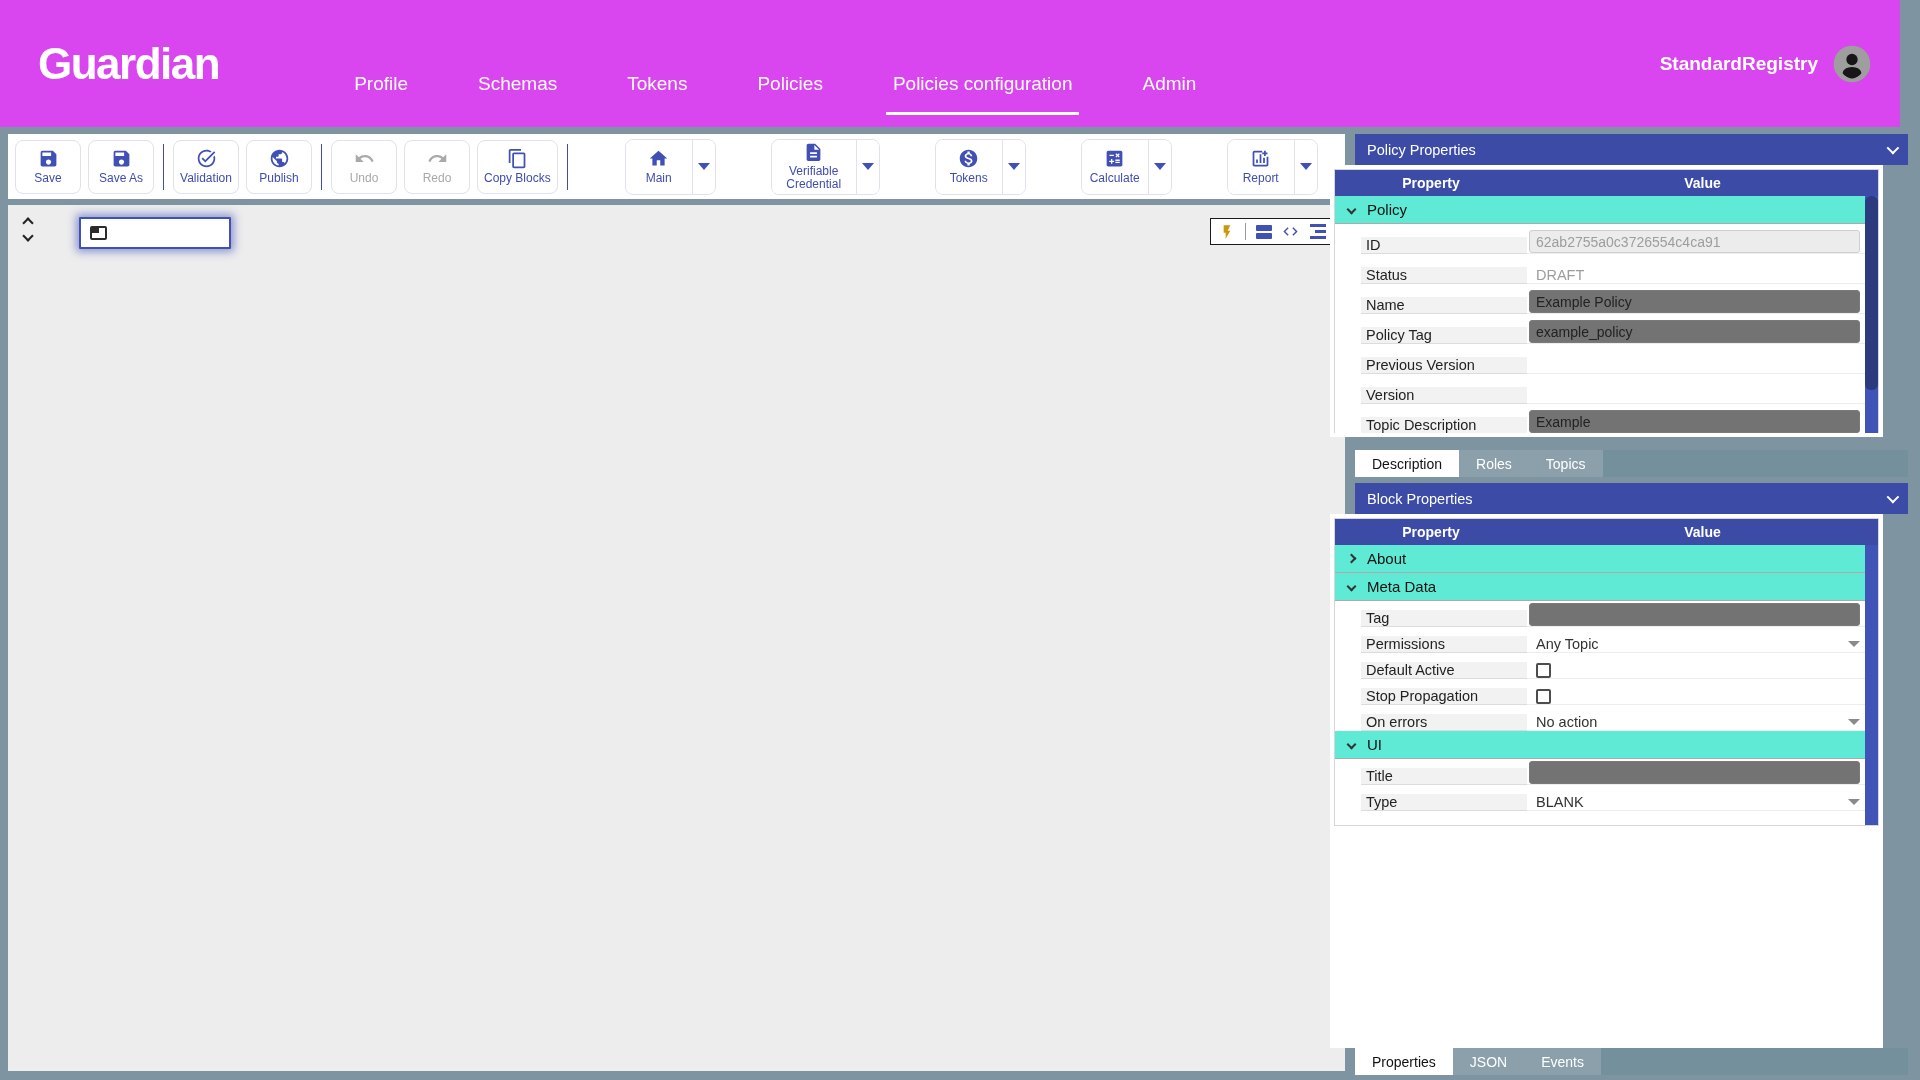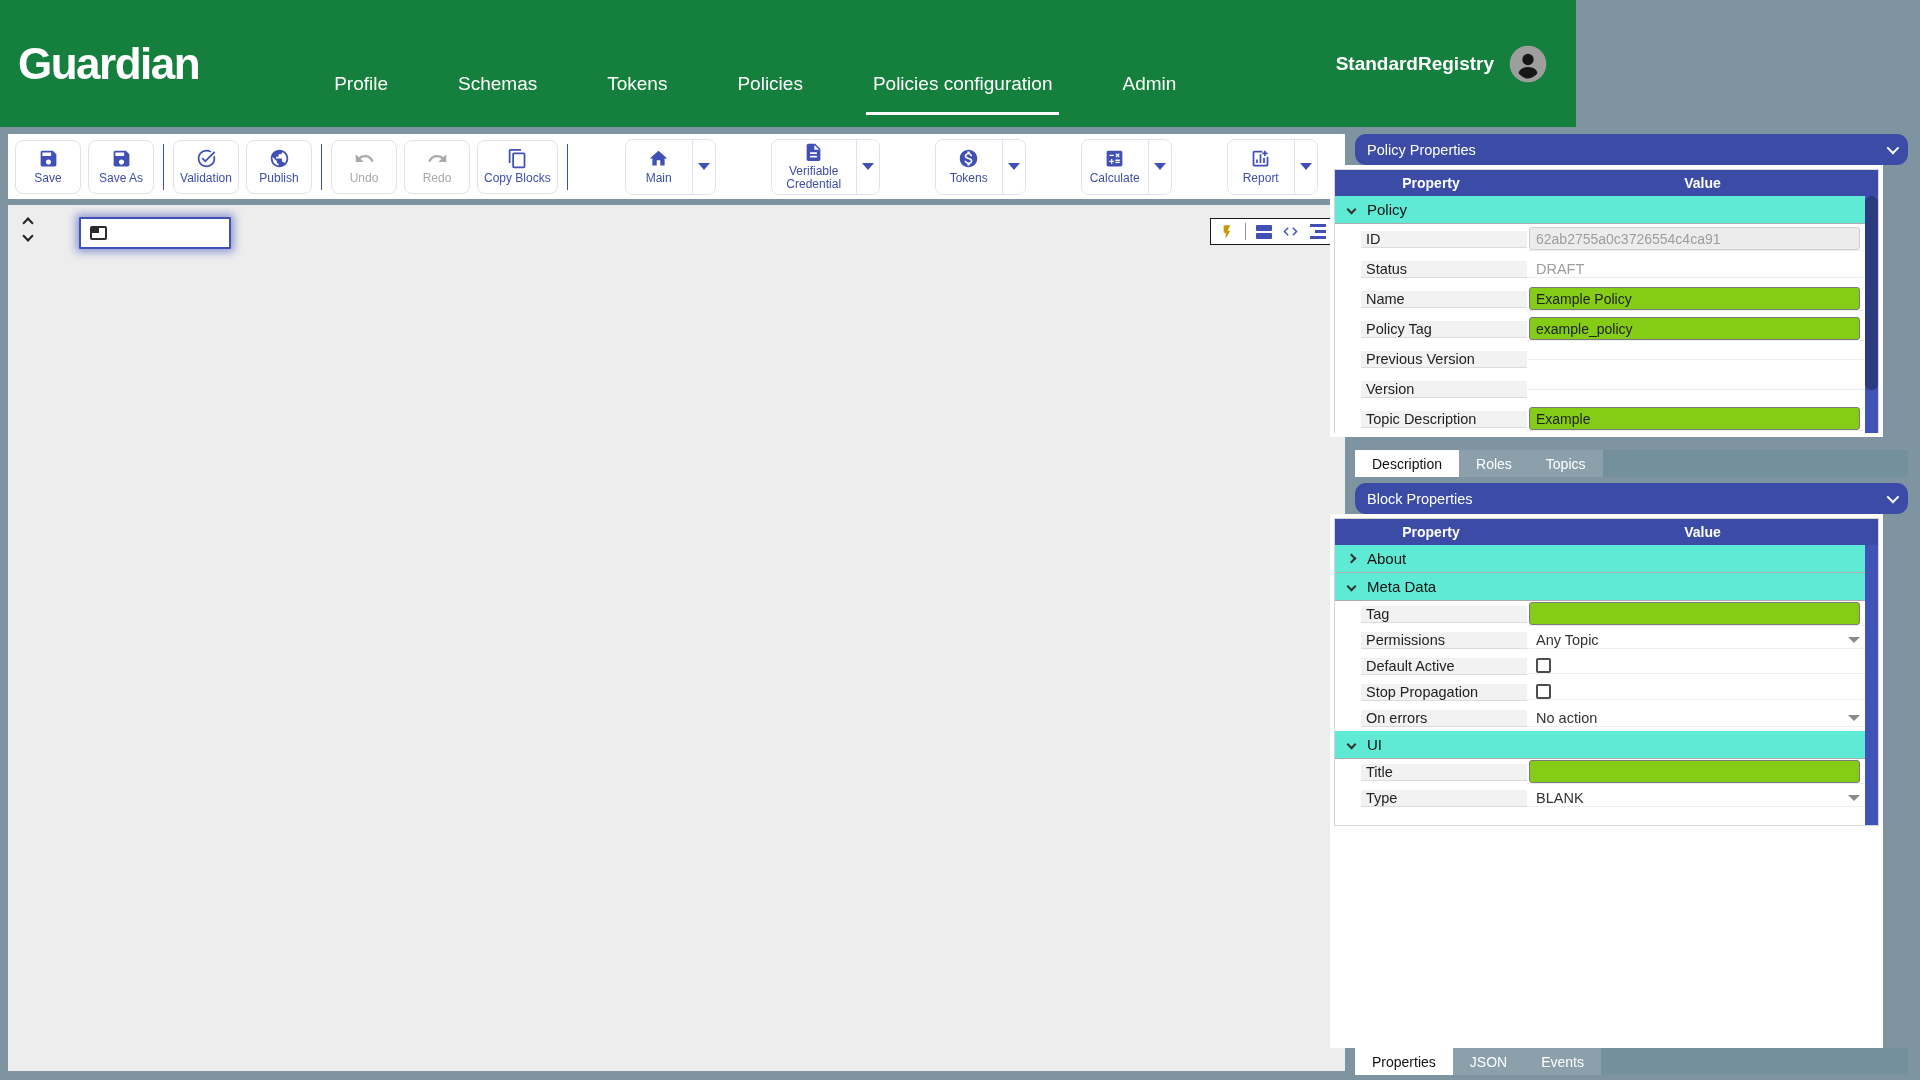--- a/index.html
+++ b/index.html
@@ -1,22 +1,22 @@
 <!DOCTYPE html>
 <html><head>
 <meta charset="utf-8">
 <style>
   * { margin:0; padding:0; box-sizing:border-box; }
   html,body { width:1920px; height:1080px; overflow:hidden; background:#7e95a1;
               font-family:"Liberation Sans", sans-serif; }
   #app { position:relative; width:1920px; height:1080px; background:#7e95a1; }
 
   
-  .header { position:absolute; left:0; top:0; width:1576px; height:127px;
-            background:#15803d; display:flex; align-items:center; }
+  .header { position:absolute; left:0; top:0; width:1900px; height:127px;
+            background:#d946ef; display:flex; align-items:center;padding-left:20px; }
   .logo { margin-left:18px; color:#fff; font-size:44px; font-weight:800;
           letter-spacing:-1.5px; }
   .nav { display:flex; margin-left:100px; }
   .nav-item { position:relative; color:#fff; font-size:19px; padding:0 35px;
               cursor:pointer; white-space:nowrap;margin-top:40px; }
   .nav-item.active::after { content:""; position:absolute; left:28px; right:28px;
               bottom:-20px; height:3px; background:#fff; }
   .user { margin-left:auto; margin-right:28px; display:flex; align-items:center; gap:14px; }
   .user-name { color:#fff; font-size:19px; font-weight:bold; }
   .avatar { width:40px; height:40px; }
@@ -64,21 +64,21 @@
   .minibar .mdiv { width:1px; height:17px; background:#999; }
   .icon-blocks { display:flex; flex-direction:column; gap:2px; cursor:pointer; }
   .icon-blocks span { width:16px; height:6px; background:#4050b5; border-radius:1px; }
   .icon-tree { display:flex; flex-direction:column; gap:3px; align-items:flex-end; cursor:pointer; }
   .icon-tree span { height:3px; background:#4050b5; }
   .icon-tree .l1 { width:16px; } .icon-tree .l2 { width:11px; } .icon-tree .l3 { width:16px; }
 
   
   .panel-header { position:absolute; left:1355px; width:553px; height:31px;
             background:#3c4ba6; color:#fff; font-size:14.5px; font-weight:500;
-            display:flex; align-items:center; padding:0 12px;border-radius:11px; }
+            display:flex; align-items:center; padding:0 12px; }
   .panel-header .ph-chev { margin-left:auto; width:9px; height:9px;
             border-right:2px solid #fff; border-bottom:2px solid #fff;
             transform:rotate(45deg) translateY(-2px); cursor:pointer; }
   #pp-header { top:134px; }
   #bp-header { top:483px;gap:44px; }
   .panel-body { position:absolute; left:1330px; width:553px; background:#fff; overflow:hidden; }
   #pp-body { top:165px; height:272px; }
   #bp-body { top:514px; height:534px; }
 
   .ptable { position:relative; margin:4px; border:1px solid #d6d6d6; overflow:hidden; }
@@ -87,32 +87,32 @@
   .thead { display:flex; background:#3c4ba6; color:#fff; font-size:14px;
            font-weight:bold; height:26px; align-items:center; }
   .thead .th1 { width:192px; text-align:center; }
   .thead .th2 { flex:1; text-align:center; }
   .grow { display:flex; align-items:center; height:28px; background:#5eead4;
           border-bottom:1px solid #ababab; cursor:pointer; font-size:15px; color:#111; }
   .grow .gchev { margin-left:13px; margin-right:12px; width:7px; height:7px;
           border-right:2px solid #333; border-bottom:2px solid #333; }
   .gchev.down  { transform:rotate(45deg); }
   .gchev.right { transform:rotate(-45deg); }
-  .prow { display:flex; align-items:center; }
+  .prow { display:flex; align-items:flex-end; }
   .pp-rows .prow { height:30px; }
   .bp-rows .prow { height:26px; }
   .pgutter { width:26px; background:#fafafa; }
   .plabel { width:166px; background:#f2f2f2; border-bottom:1px solid #dcdcdc;
             display:flex; align-items:center; padding-left:5px; font-size:14.5px;
             color:#222; }
   .pvalue { flex:1; background:#fff; border-bottom:1px solid #ededed;
             display:flex; align-items:center; padding:0 18px 0 2px; position:relative; }
   .pinput { width:100%; height:23px; border:1px solid #7a7a7a; border-radius:3px;
             padding:0 6px; font-size:14px; color:#222;
-            font-family:"Liberation Sans", sans-serif; background:#84cc16; }
+            font-family:"Liberation Sans", sans-serif; background:#737373; }
   .pinput:disabled { background:#ececec; border-color:#cfcfcf; color:#9d9d9d; }
   .ptext { font-size:14.5px; color:#333; padding-left:7px; }
   .ptext.muted { color:#9d9d9d; }
   .pselect { flex:1; display:flex; align-items:center; cursor:pointer; }
   .sel-caret { margin-left:auto; width:0; height:0; border-left:6px solid transparent;
             border-right:6px solid transparent; border-top:6px solid #8a8a8a; }
   .checkbox { width:15px; height:15px; border:2px solid #4d4d4d; border-radius:2px;
             background:#fff; margin-left:7px; cursor:pointer; }
   .scrollbar { position:absolute; width:13px; background:#4053b6; }
   #pp-scroll { right:0px; top:26px; bottom:0; }

